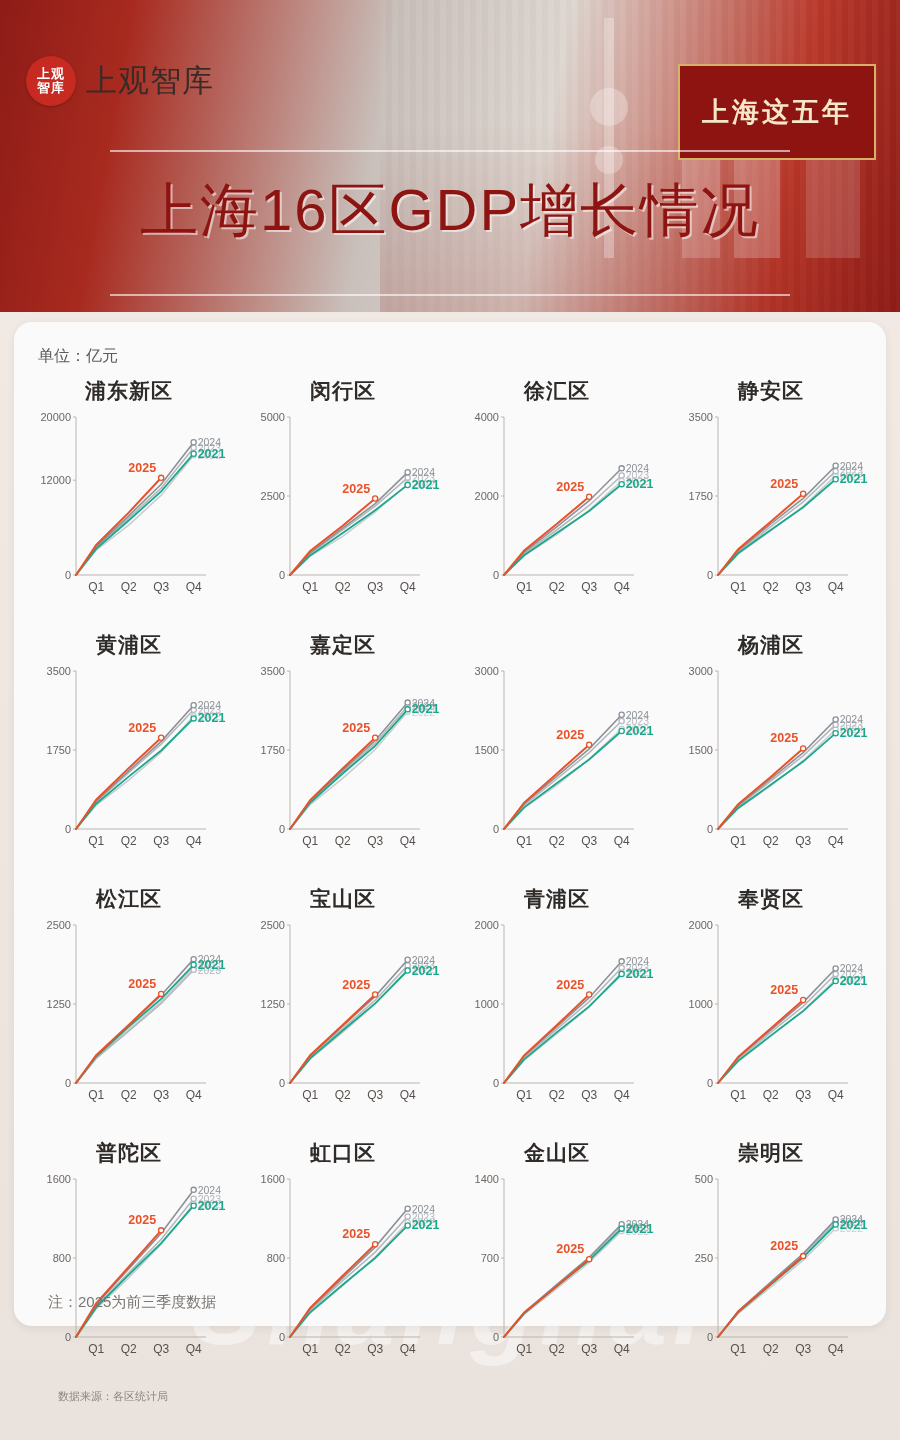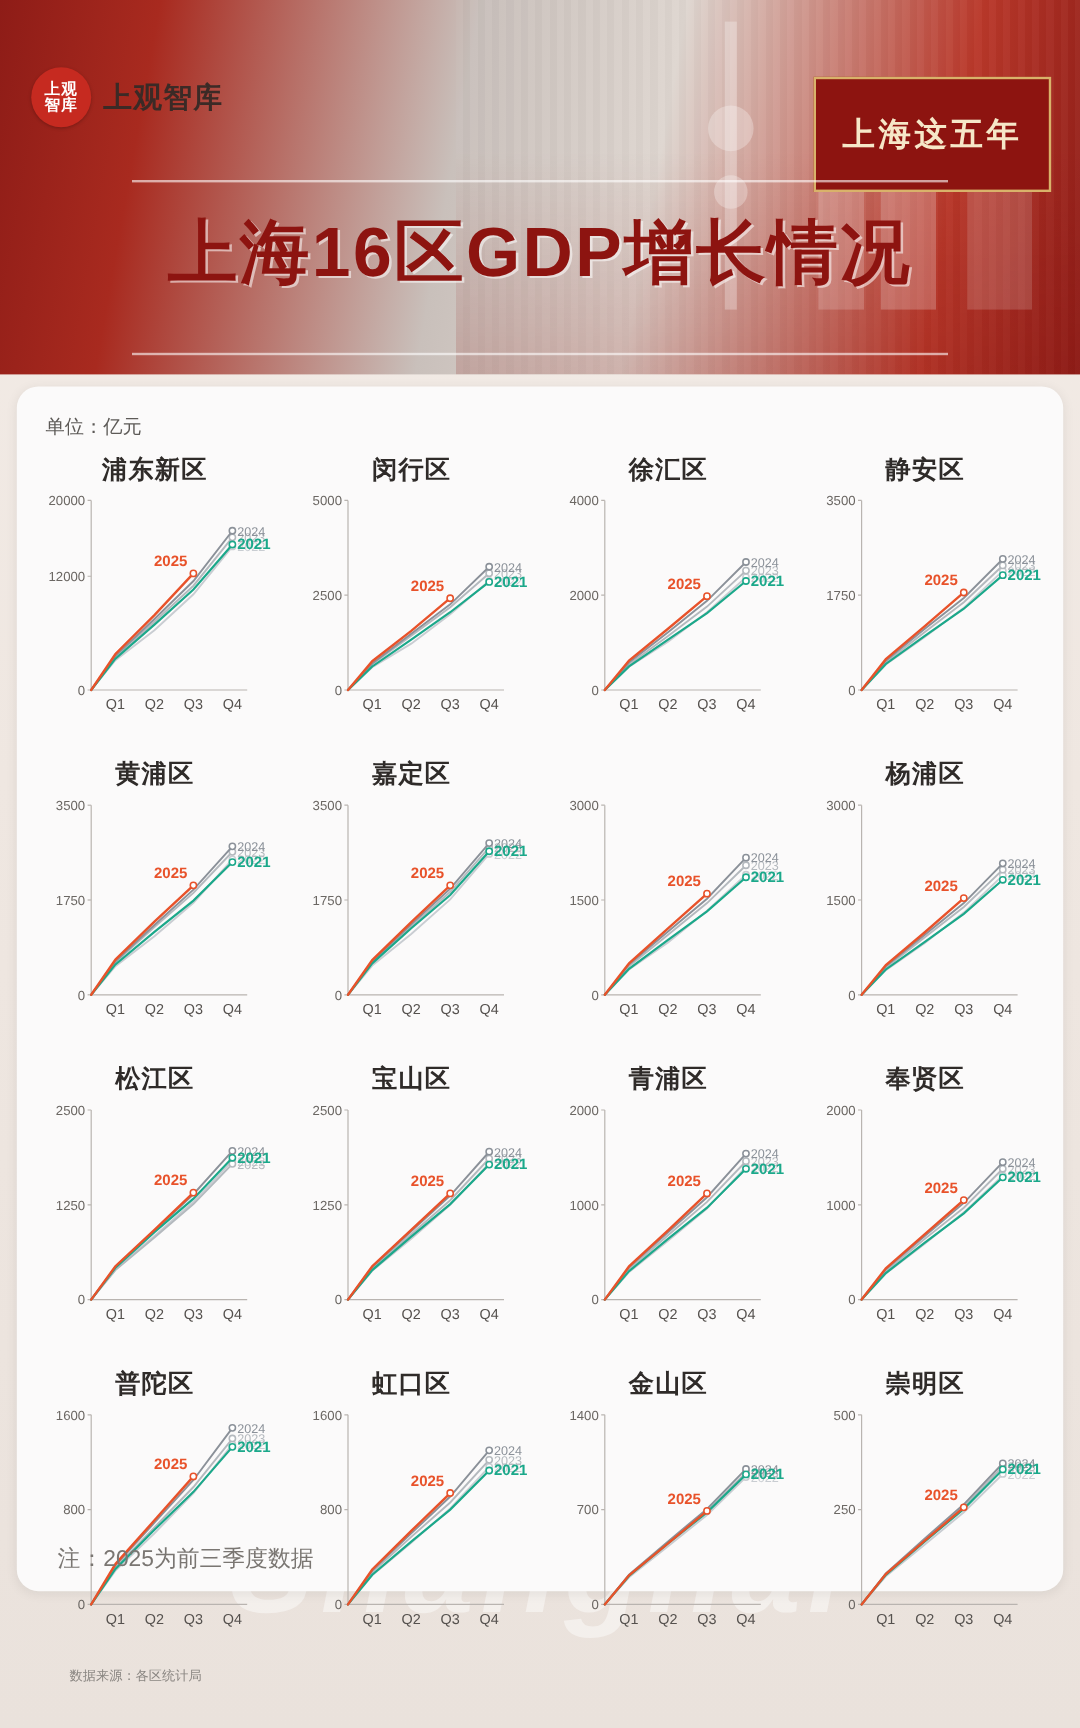--- a/index.html
+++ b/index.html
@@ -36,36 +36,36 @@
   .sky4 { position:absolute; right:40px; top:140px; width:54px; height:118px; background:rgba(255,255,255,.16); }
 
   .logo-wrap { position:absolute; left:26px; top:56px; display:flex; align-items:center; gap:10px;text-align:center; }
   .logo-badge {
     width:50px; height:50px; border-radius:50%;
     background:#c62a20; color:#fff; display:flex; flex-direction:column;
     align-items:center; justify-content:center; line-height:1.05;
     font-size:13px; font-weight:700; letter-spacing:1px;
     box-shadow:0 1px 3px rgba(0,0,0,.25);
   }
-  .logo-text { font-size:24px; font-weight:700; color:#3b2a26; letter-spacing:1px; }
+  .logo-text { font-size:31px; font-weight:400; color:#3b2a26; letter-spacing:1px; }
 
   .banner-tag {
     position:absolute; right:24px; top:64px;
     background:#8d1410; color:#f6e7c8;
     font-size:27px; font-weight:700; letter-spacing:3px;
     padding:28px 22px; border:2px solid #d9b26a;
   }
   .title-rule {
     position:absolute; left:110px; right:110px; height:2px; background:rgba(255,255,255,.6);
   }
   .rule-top { top:150px; }
   .rule-bot { top:294px; }
   .banner-title {
     position:absolute; left:0; right:0; top:172px; text-align:center;
-    font-size:58px; font-weight:700; color:#8d1410; letter-spacing:2px;
+    font-size:58px; font-weight:400; color:#8d1410; letter-spacing:2px;
     text-shadow: 2px 2px 0 rgba(255,255,255,.55);
   }
 
   
   .watermark {
     position:absolute; left:0; right:0; bottom:72px; text-align:center;
     font-size:104px; font-weight:800; color:rgba(255,255,255,.45);
     letter-spacing:6px; pointer-events:none; font-style:italic;
   }
 
@@ -81,21 +81,21 @@
     row-gap: 8px; column-gap: 2px; margin-top:4px;gap:16px;
   }
   .cell { position:relative; height:238px; }
   .cell-title {
     position:absolute; top:6px; left:0; right:0; text-align:center;
     font-size:21px; font-weight:700; color:#2f2b29; letter-spacing:1px;
     z-index:3; pointer-events:none;
   }
   .plot { position:absolute; inset:0; }
   .footnote {
-    position:absolute; left:34px; bottom:14px; font-size:19px; color:#7a7672;
+    position:absolute; left:34px; bottom:14px; font-size:15px; color:#7a7672;
   }
   .source {
     position:absolute; left:58px; bottom:36px; font-size:11px; color:#8a8682;
   }
   svg text { font-family:"Liberation Sans","DejaVu Sans",sans-serif; }
 </style>
 </head>
 <body>
 
 <div class="page">

